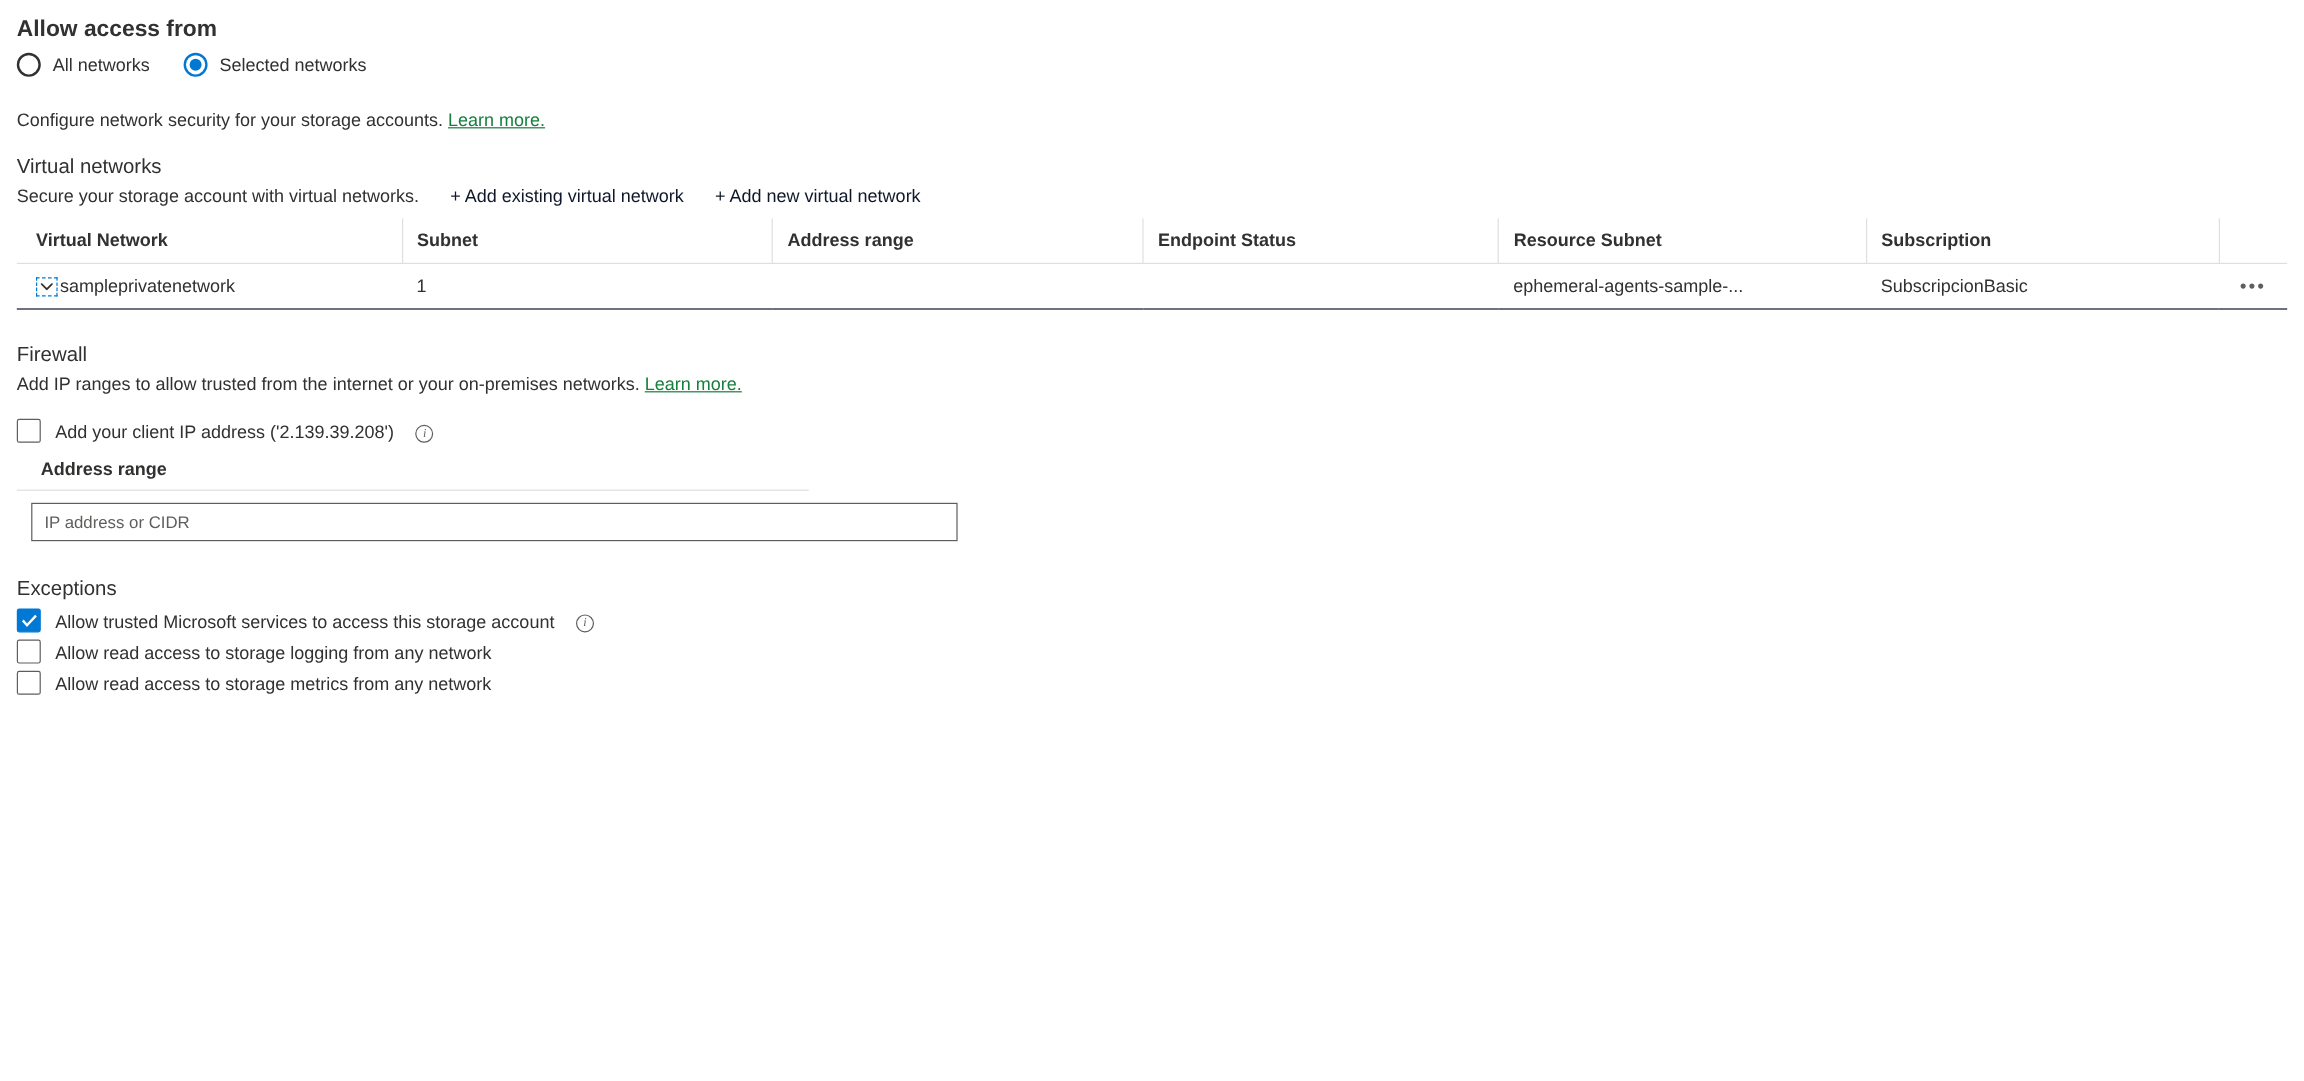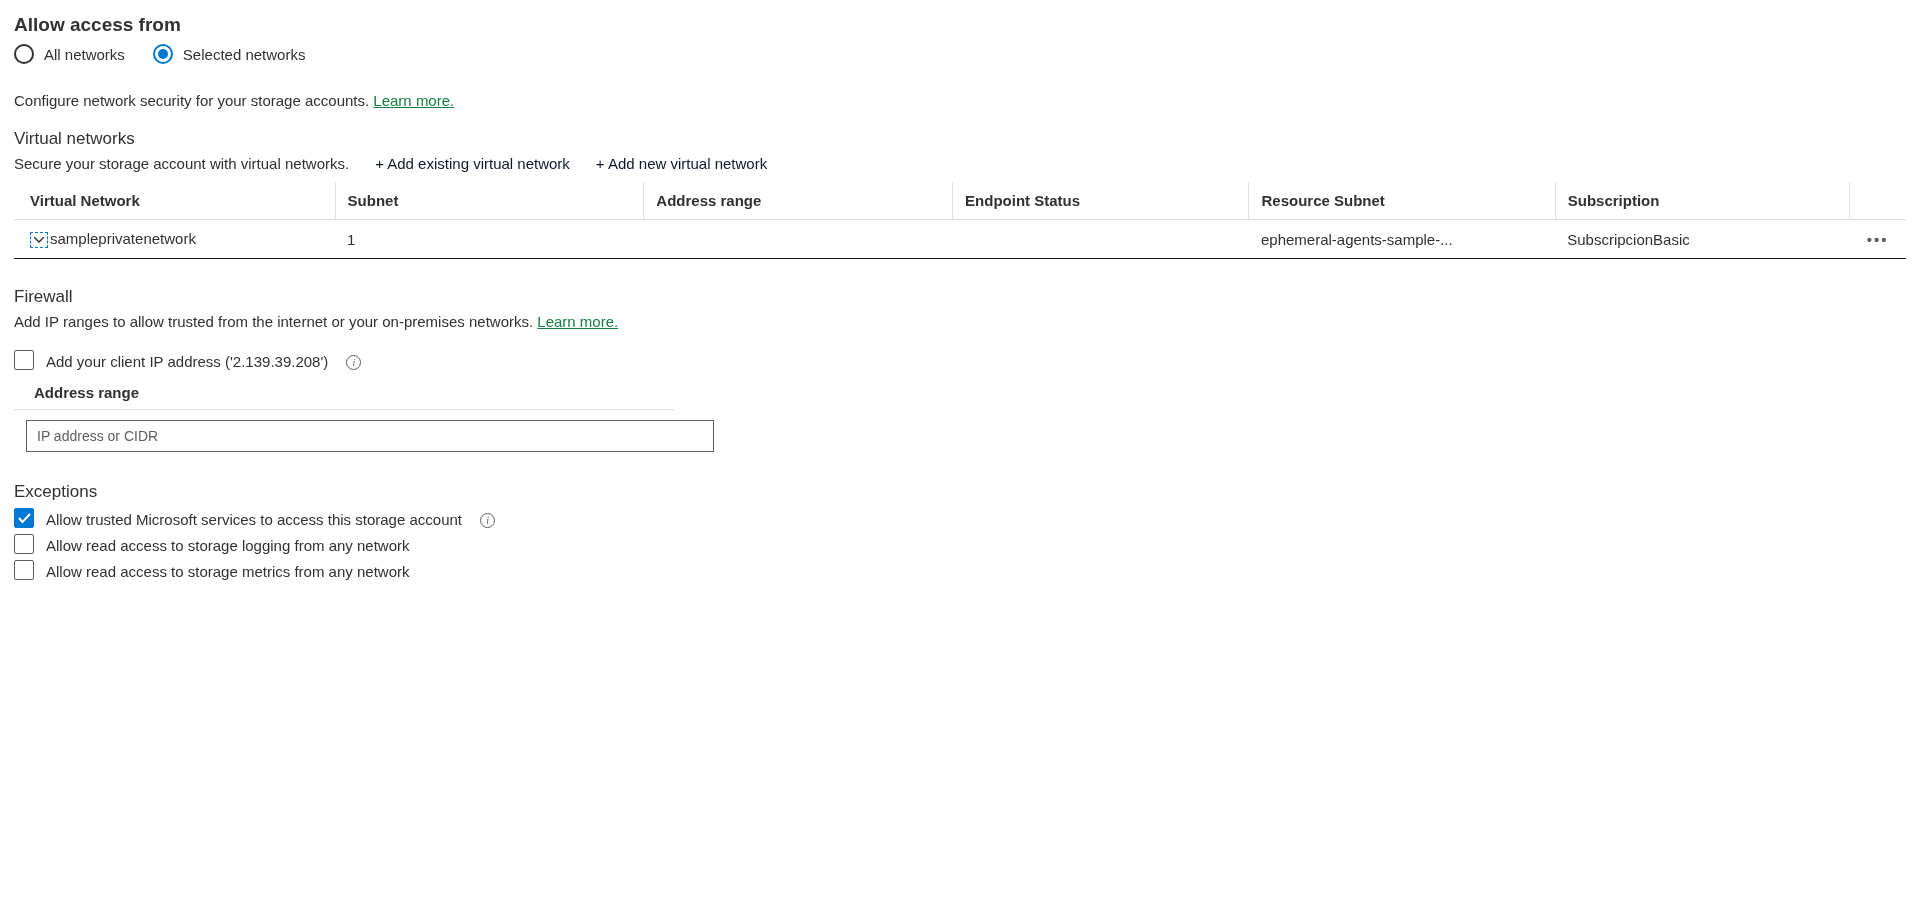--- a/index.html
+++ b/index.html
@@ -160,21 +160,21 @@
       margin: 14px 0 8px 20px;
     }
     .ip-input-wrap {
       border-top: 1px solid #e1dfdd;
       padding-top: 10px;
       padding-left: 12px;
       width: 660px;
       margin-bottom: 30px;
     }
     .ip-input {
-      width: 688px;
+      width: 772px;
       height: 32px;
       border: 1px solid #605e5c;
       padding: 0 10px;
       font-size: 14px;
       font-family: inherit;
     }
     .ip-input::placeholder { color: #605e5c; }
     col.c-vn { width: 260px; }
     col.c-sn { width: 250px; }
     col.c-ar { width: 250px; }

